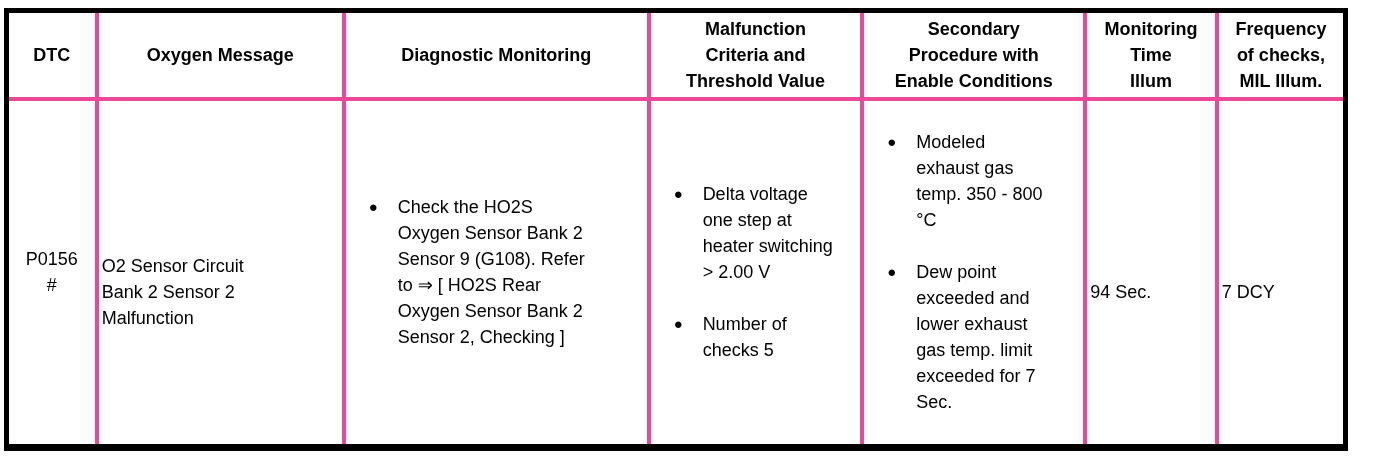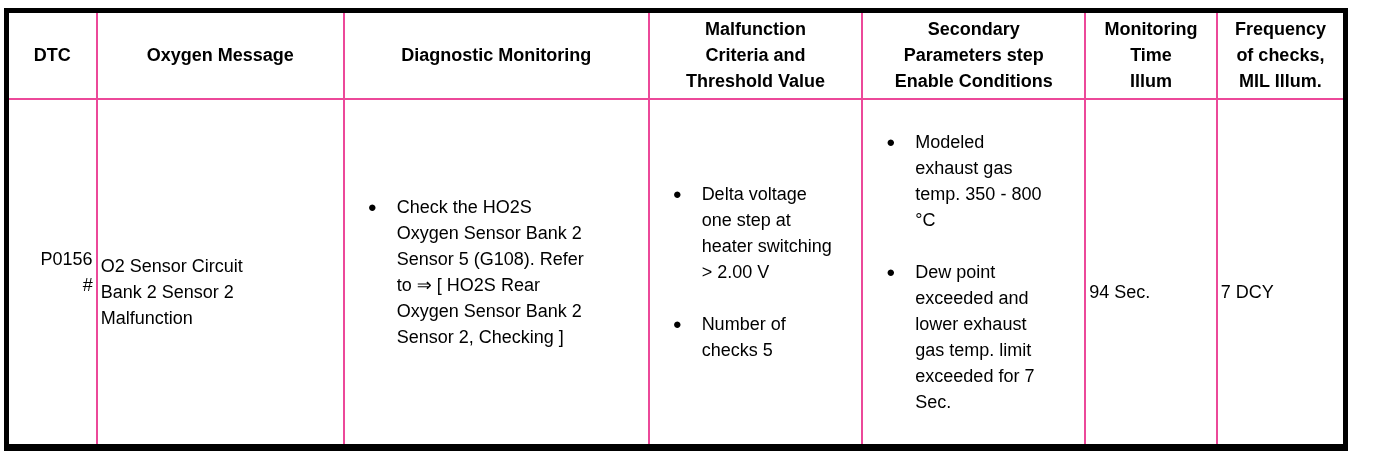--- a/index.html
+++ b/index.html
@@ -19,41 +19,41 @@
   table.dtc-table {
     position: absolute;
     left: 4px; top: 8px;
     width: 1344px;
     border-collapse: collapse;
     table-layout: fixed;
     border: 5px solid #000000;
     border-bottom-width: 7px;
   }
   th, td {
-    border: 2px solid #ec4899;
+    border: 4px solid #ec4899;
     vertical-align: middle;
     overflow: hidden;
   }
   thead tr { height: 88px; }
   tbody tr { height: 349px; }
   th {
     font-size: 18px;
     font-weight: bold;
     line-height: 26px;
     text-align: center;
     white-space: pre-line;
     padding: 2px 3px;
   }
   td {
     font-size: 18px;
     line-height: 26px;
     padding: 2px 3px;
   }
   .pre { white-space: pre-line; margin-top: 40px; }
-  .cell-dtc { text-align: right; }
+  .cell-dtc { text-align: center; }
   ul.blist {
     list-style: none;
     margin: 0;
     padding: 0 2px 0 20px;
   }
   ul.blist li {
     position: relative;
     padding-left: 29px;
   }
   ul.blist li + li { margin-top: 26px; }
@@ -80,21 +80,21 @@
     </colgroup>
     <thead>
       <tr>
         <th>DTC</th>
         <th>Oxygen Message</th>
         <th>Diagnostic Monitoring</th>
         <th>Malfunction
 Criteria and
 Threshold Value</th>
         <th>Secondary
-Parameters step
+Procedure with
 Enable Conditions</th>
         <th>Monitoring
 Time
 Illum</th>
         <th>Frequency
 of checks,
 MIL Illum.</th>
       </tr>
     </thead>
     <tbody>
@@ -107,21 +107,21 @@
           <div class="pre">O2 Sensor Circuit
 Bank 2 Sensor 2
 Malfunction</div>
         </td>
         <td>
           <ul class="blist">
             <li>
               <span class="bullet">●</span>
               <span class="pre">Check the HO2S
 Oxygen Sensor Bank 2
-Sensor 5 (G108). Refer
+Sensor 9 (G108). Refer
 to ⇒ [ HO2S Rear
 Oxygen Sensor Bank 2
 Sensor 2, Checking ]</span>
             </li>
           </ul>
         </td>
         <td>
           <ul class="blist">
             <li>
               <span class="bullet">●</span>

